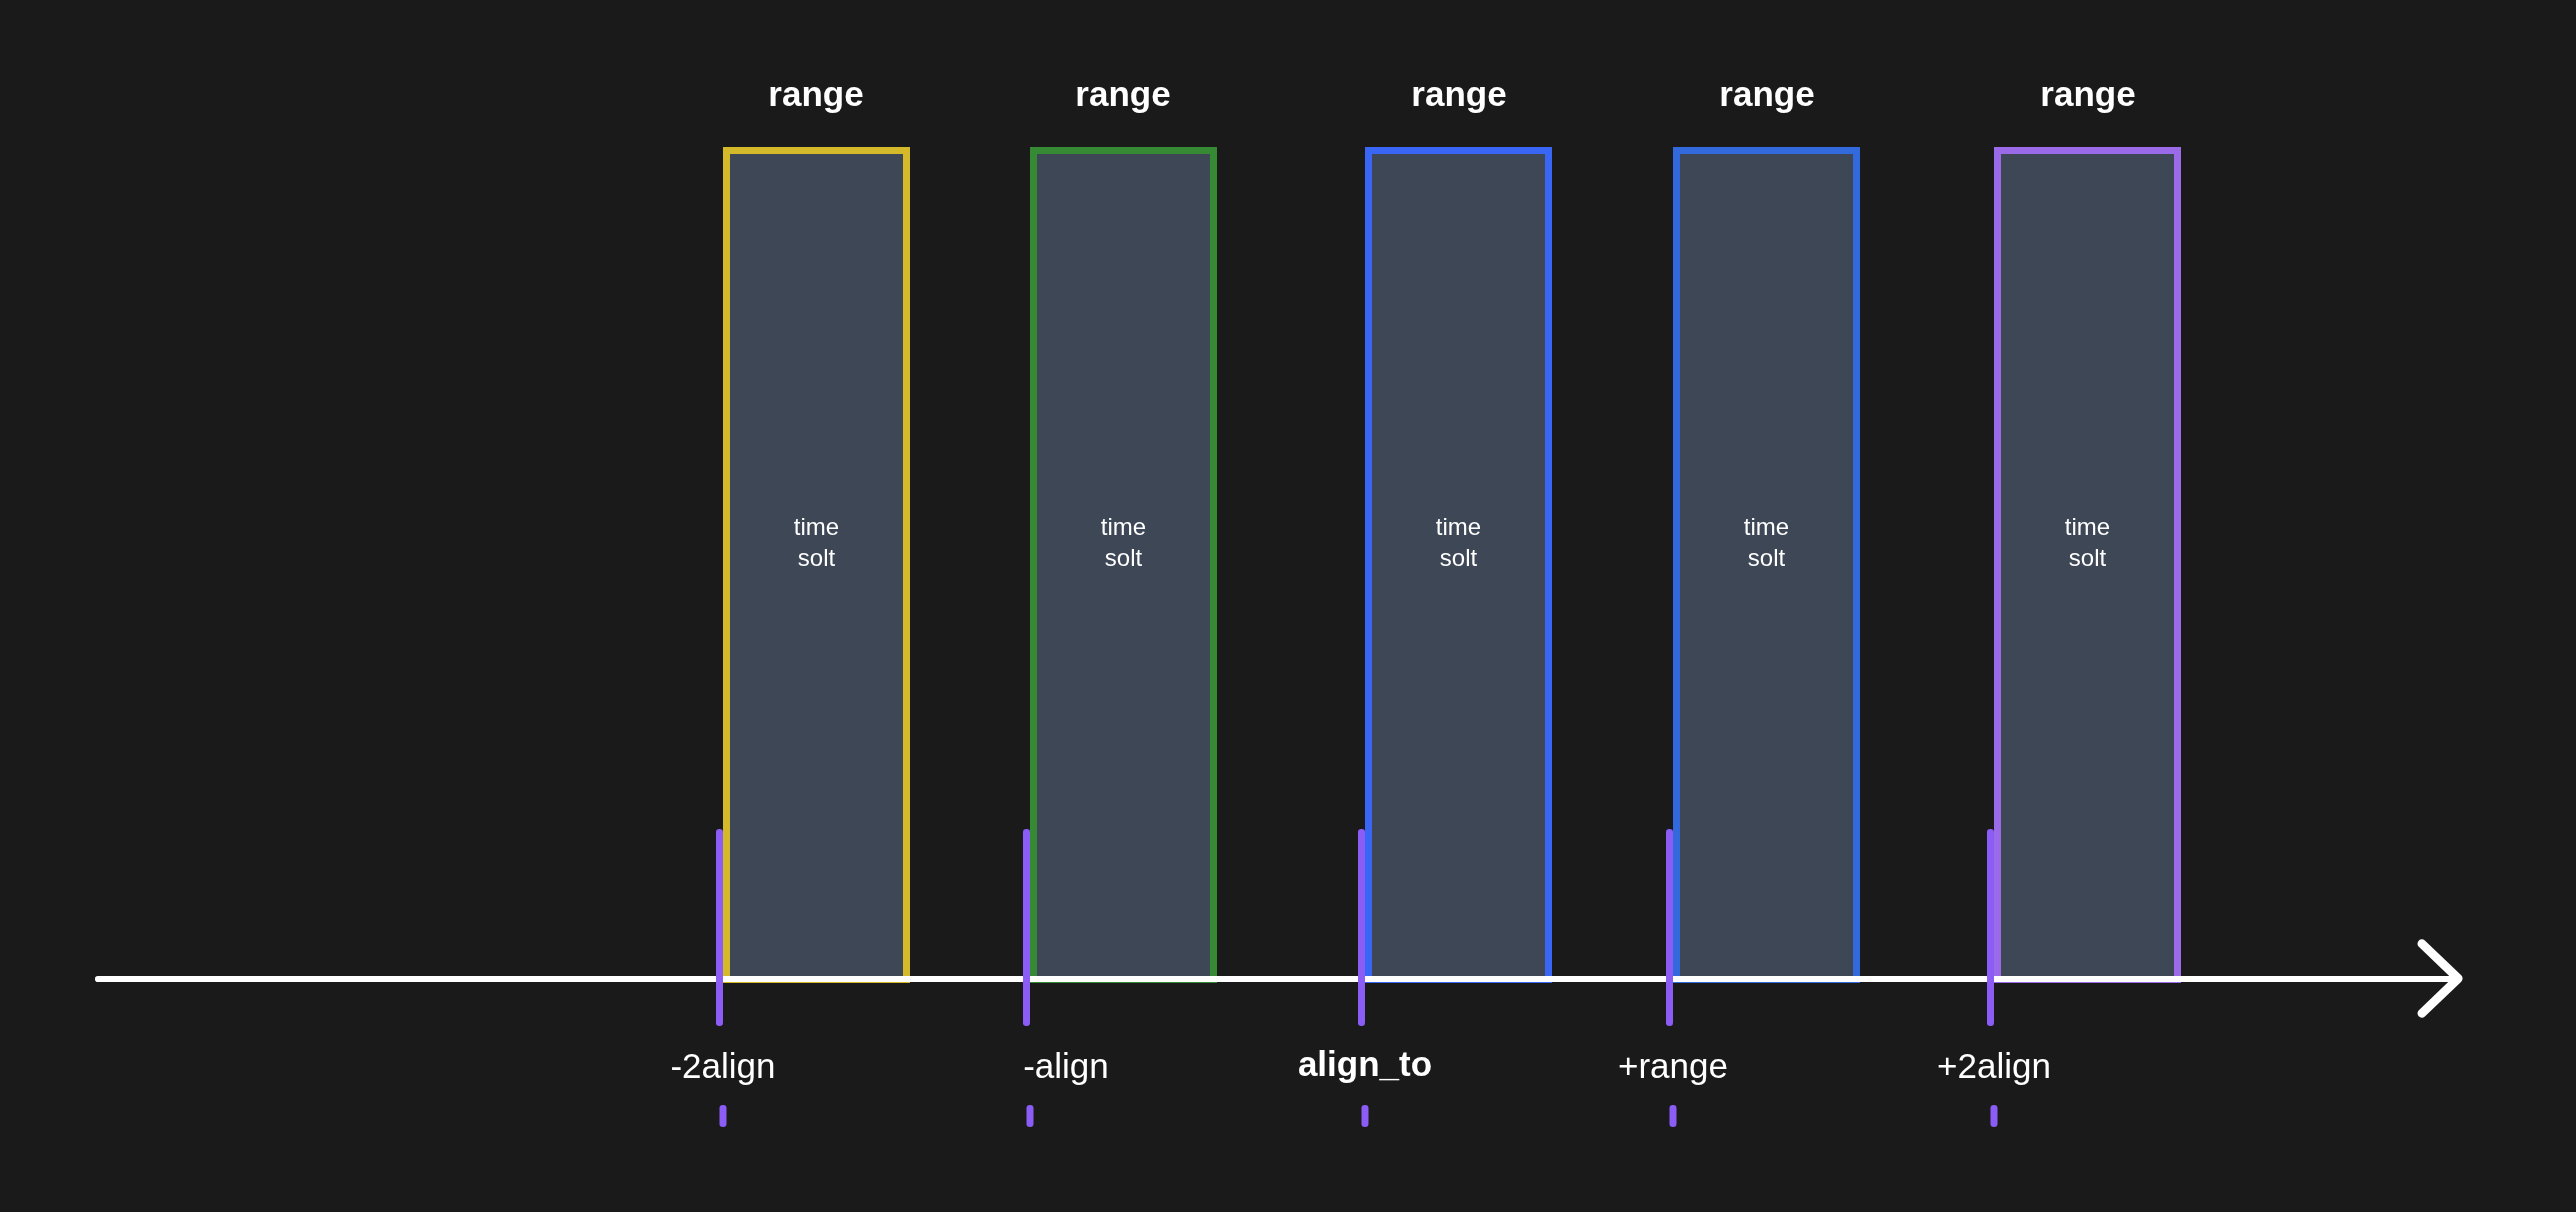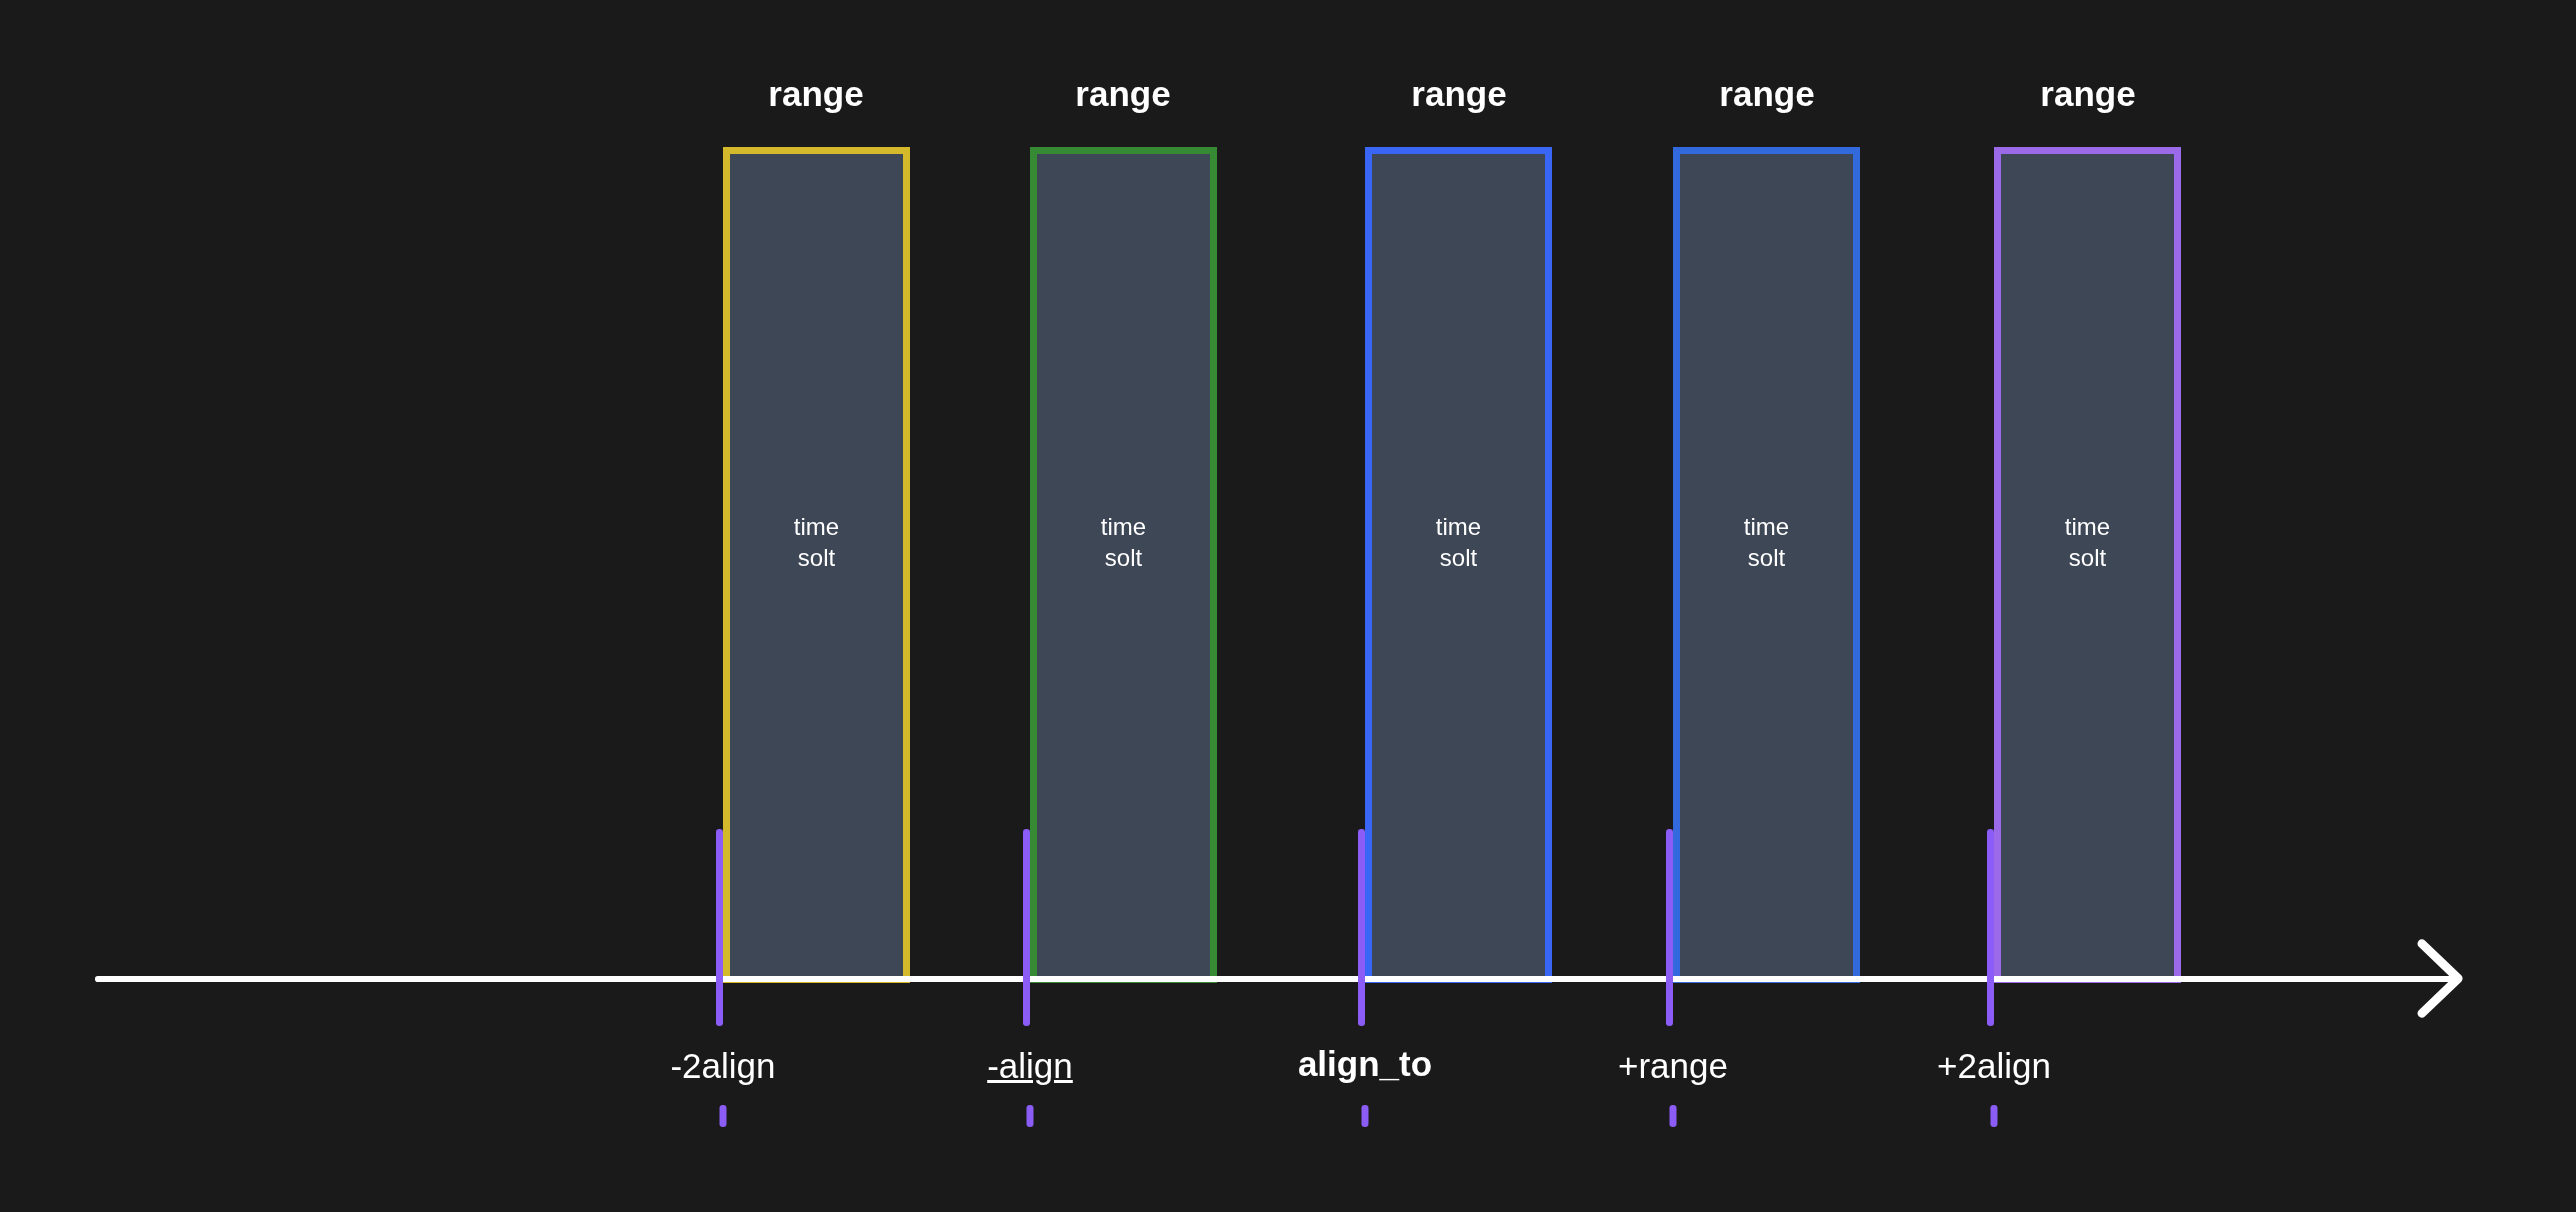--- a/index.html
+++ b/index.html
@@ -123,21 +123,21 @@
   <div class="axis-line" id="axis-line" style="left: 95px; width: 2360px; top: 976px; height: 5.5px; background: rgb(255, 255, 255);"></div>
   <svg class="axis-arrow" id="axis-arrow" width="95" height="95" viewBox="0 0 120 120" style="left: 2406px; top: 931px;">
     <polyline points="20,16 66,60 20,104" fill="none" stroke="#ffffff" stroke-width="11" stroke-linecap="round" stroke-linejoin="round"></polyline>
   </svg>
 
   <div id="ticks-layer">
       <div class="tick-mark" style="left: 716px; top: 829px; height: 197px; background: rgb(139, 92, 246);"></div>
       <div class="tick-label" style="left: 723px; top: 1048px;">-2align</div>
       <div class="tick-dash" style="left: 723px; top: 1105px; background: rgb(139, 92, 246);"></div>
       <div class="tick-mark" style="left: 1023px; top: 829px; height: 197px; background: rgb(139, 92, 246);"></div>
-      <div class="tick-label" style="left: 1030px; top: 1048px; text-decoration: underline;">-align</div>
+      <div class="tick-label" style="left: 1066px; top: 1048px;">-align</div>
       <div class="tick-dash" style="left: 1030px; top: 1105px; background: rgb(139, 92, 246);"></div>
       <div class="tick-mark" style="left: 1358px; top: 829px; height: 197px; background: rgb(139, 92, 246);"></div>
       <div class="tick-label" style="left: 1365px; top: 1046px; font-weight: bold;">align_to</div>
       <div class="tick-dash" style="left: 1365px; top: 1105px; background: rgb(139, 92, 246);"></div>
       <div class="tick-mark" style="left: 1666px; top: 829px; height: 197px; background: rgb(139, 92, 246);"></div>
       <div class="tick-label" style="left: 1673px; top: 1048px;">+range</div>
       <div class="tick-dash" style="left: 1673px; top: 1105px; background: rgb(139, 92, 246);"></div>
       <div class="tick-mark" style="left: 1987px; top: 829px; height: 197px; background: rgb(139, 92, 246);"></div>
       <div class="tick-label" style="left: 1994px; top: 1048px;">+2align</div>
       <div class="tick-dash" style="left: 1994px; top: 1105px; background: rgb(139, 92, 246);"></div>

